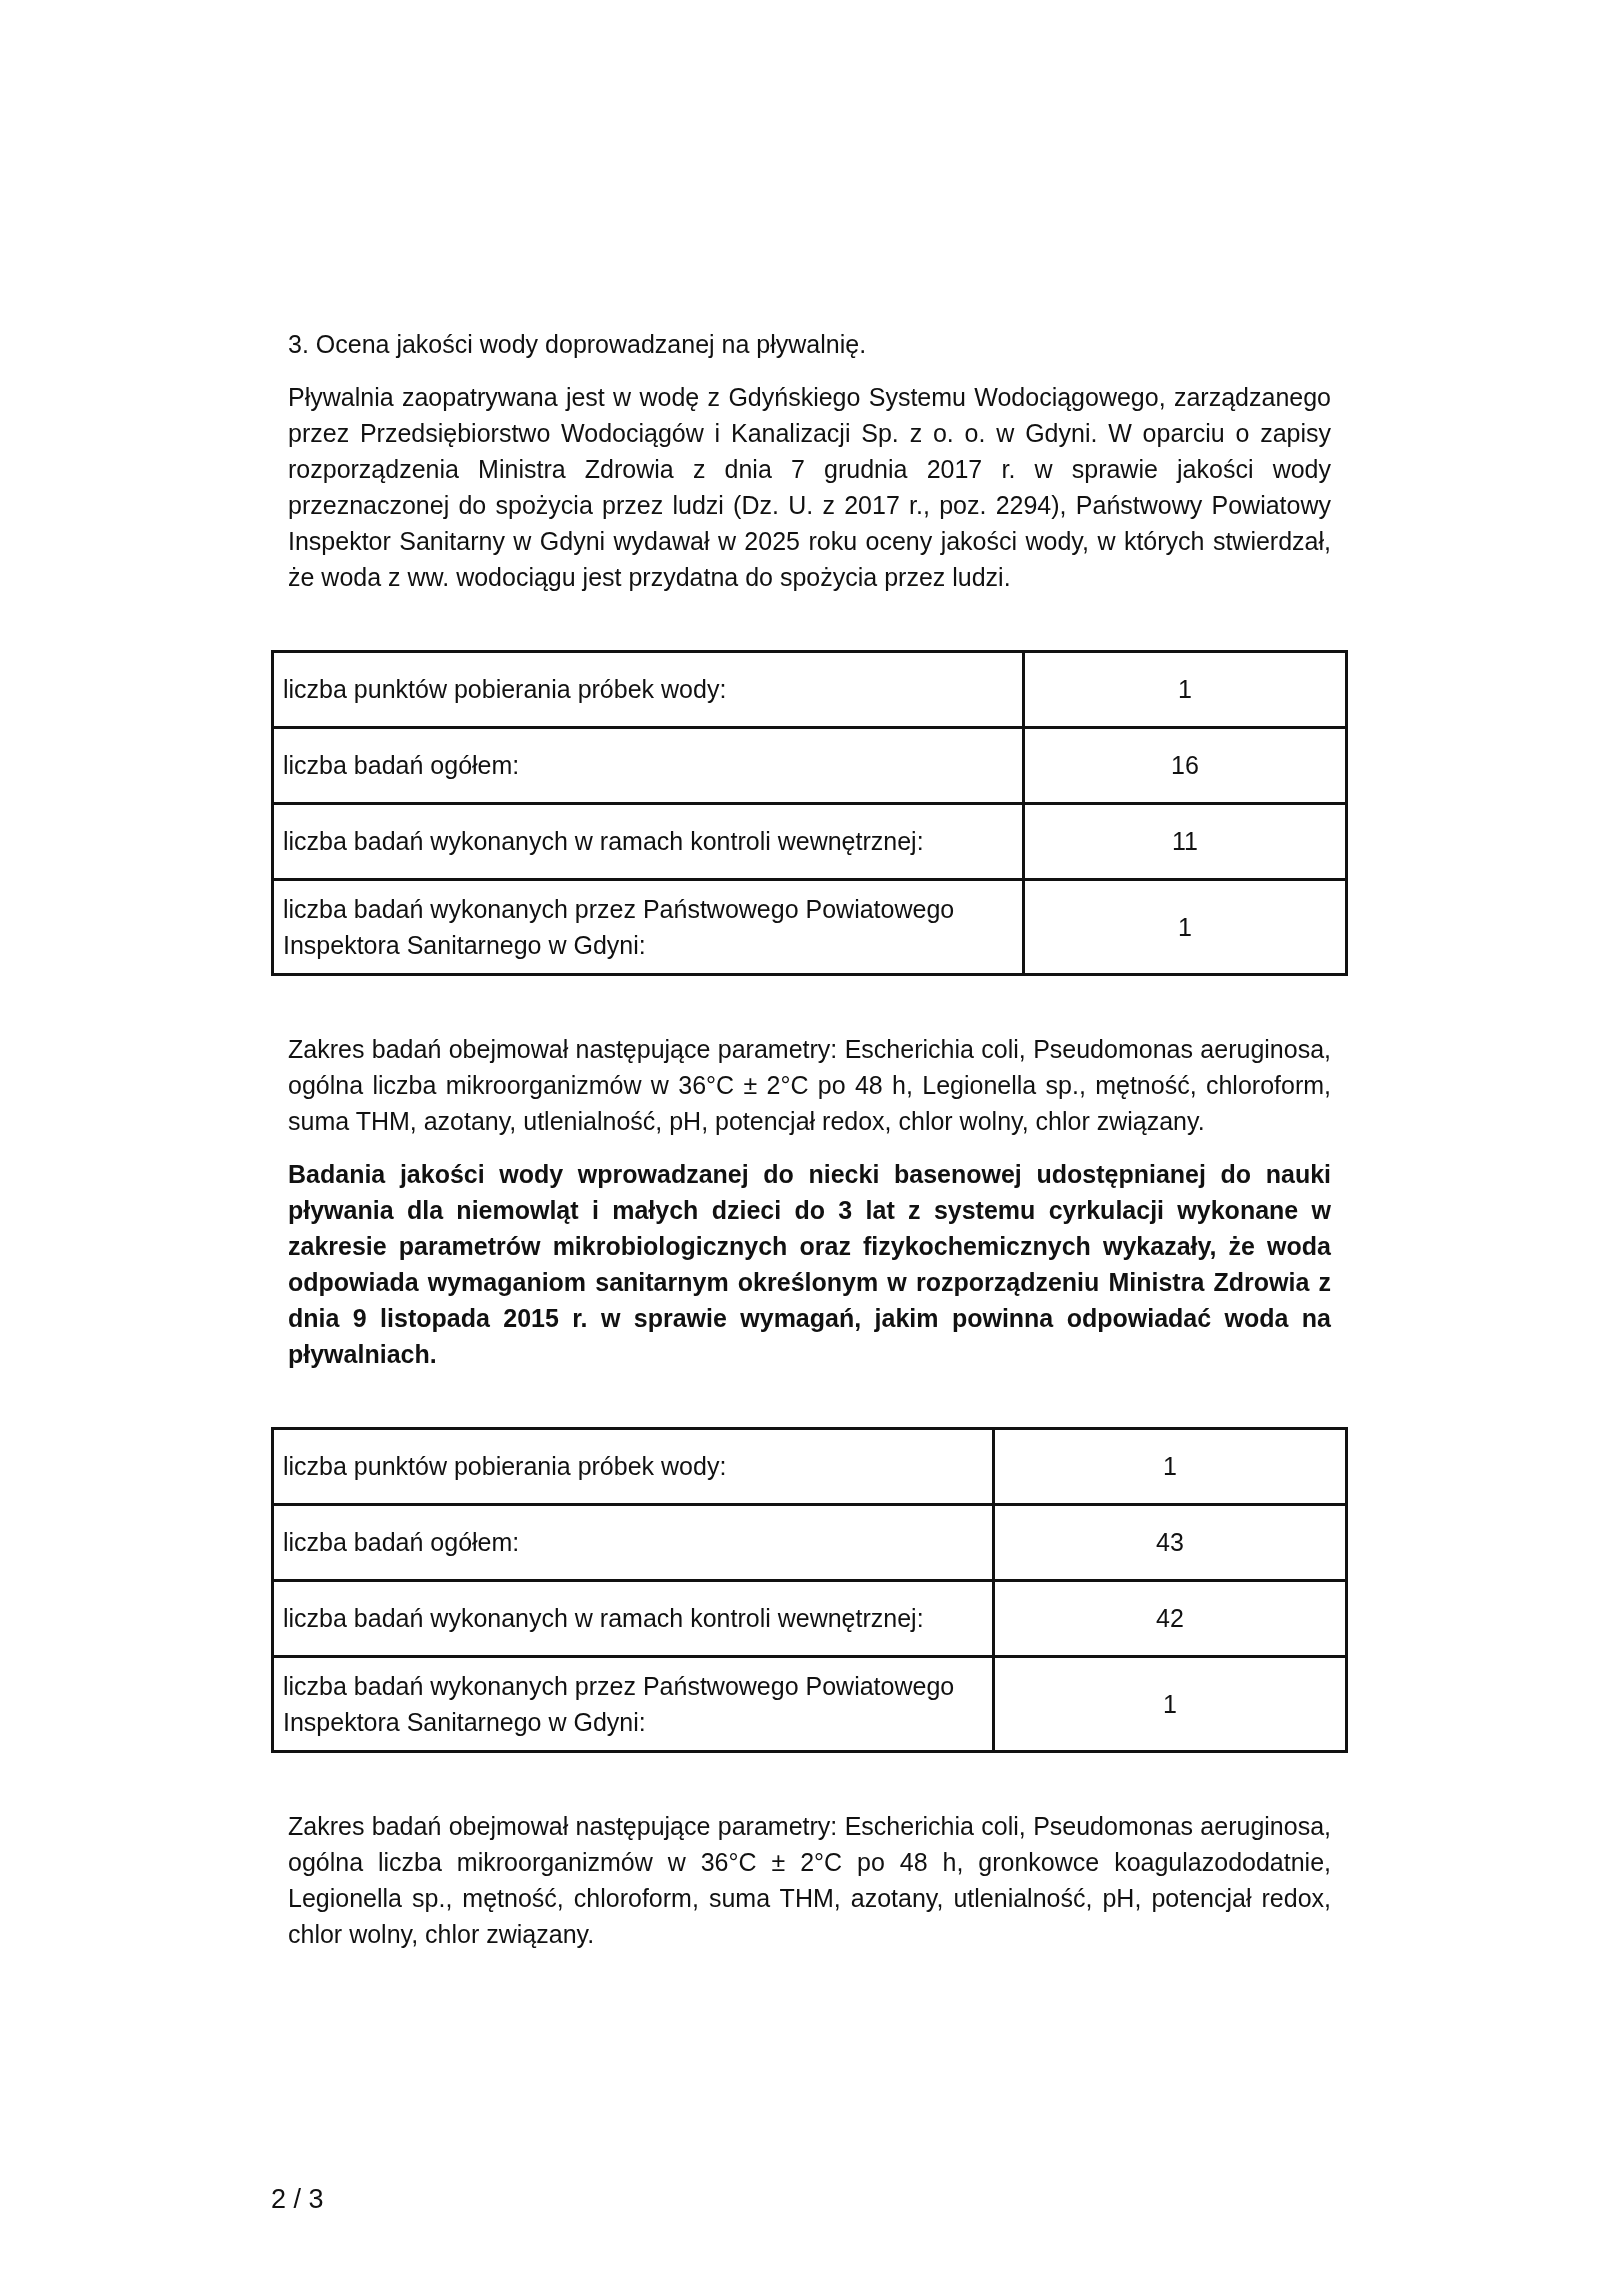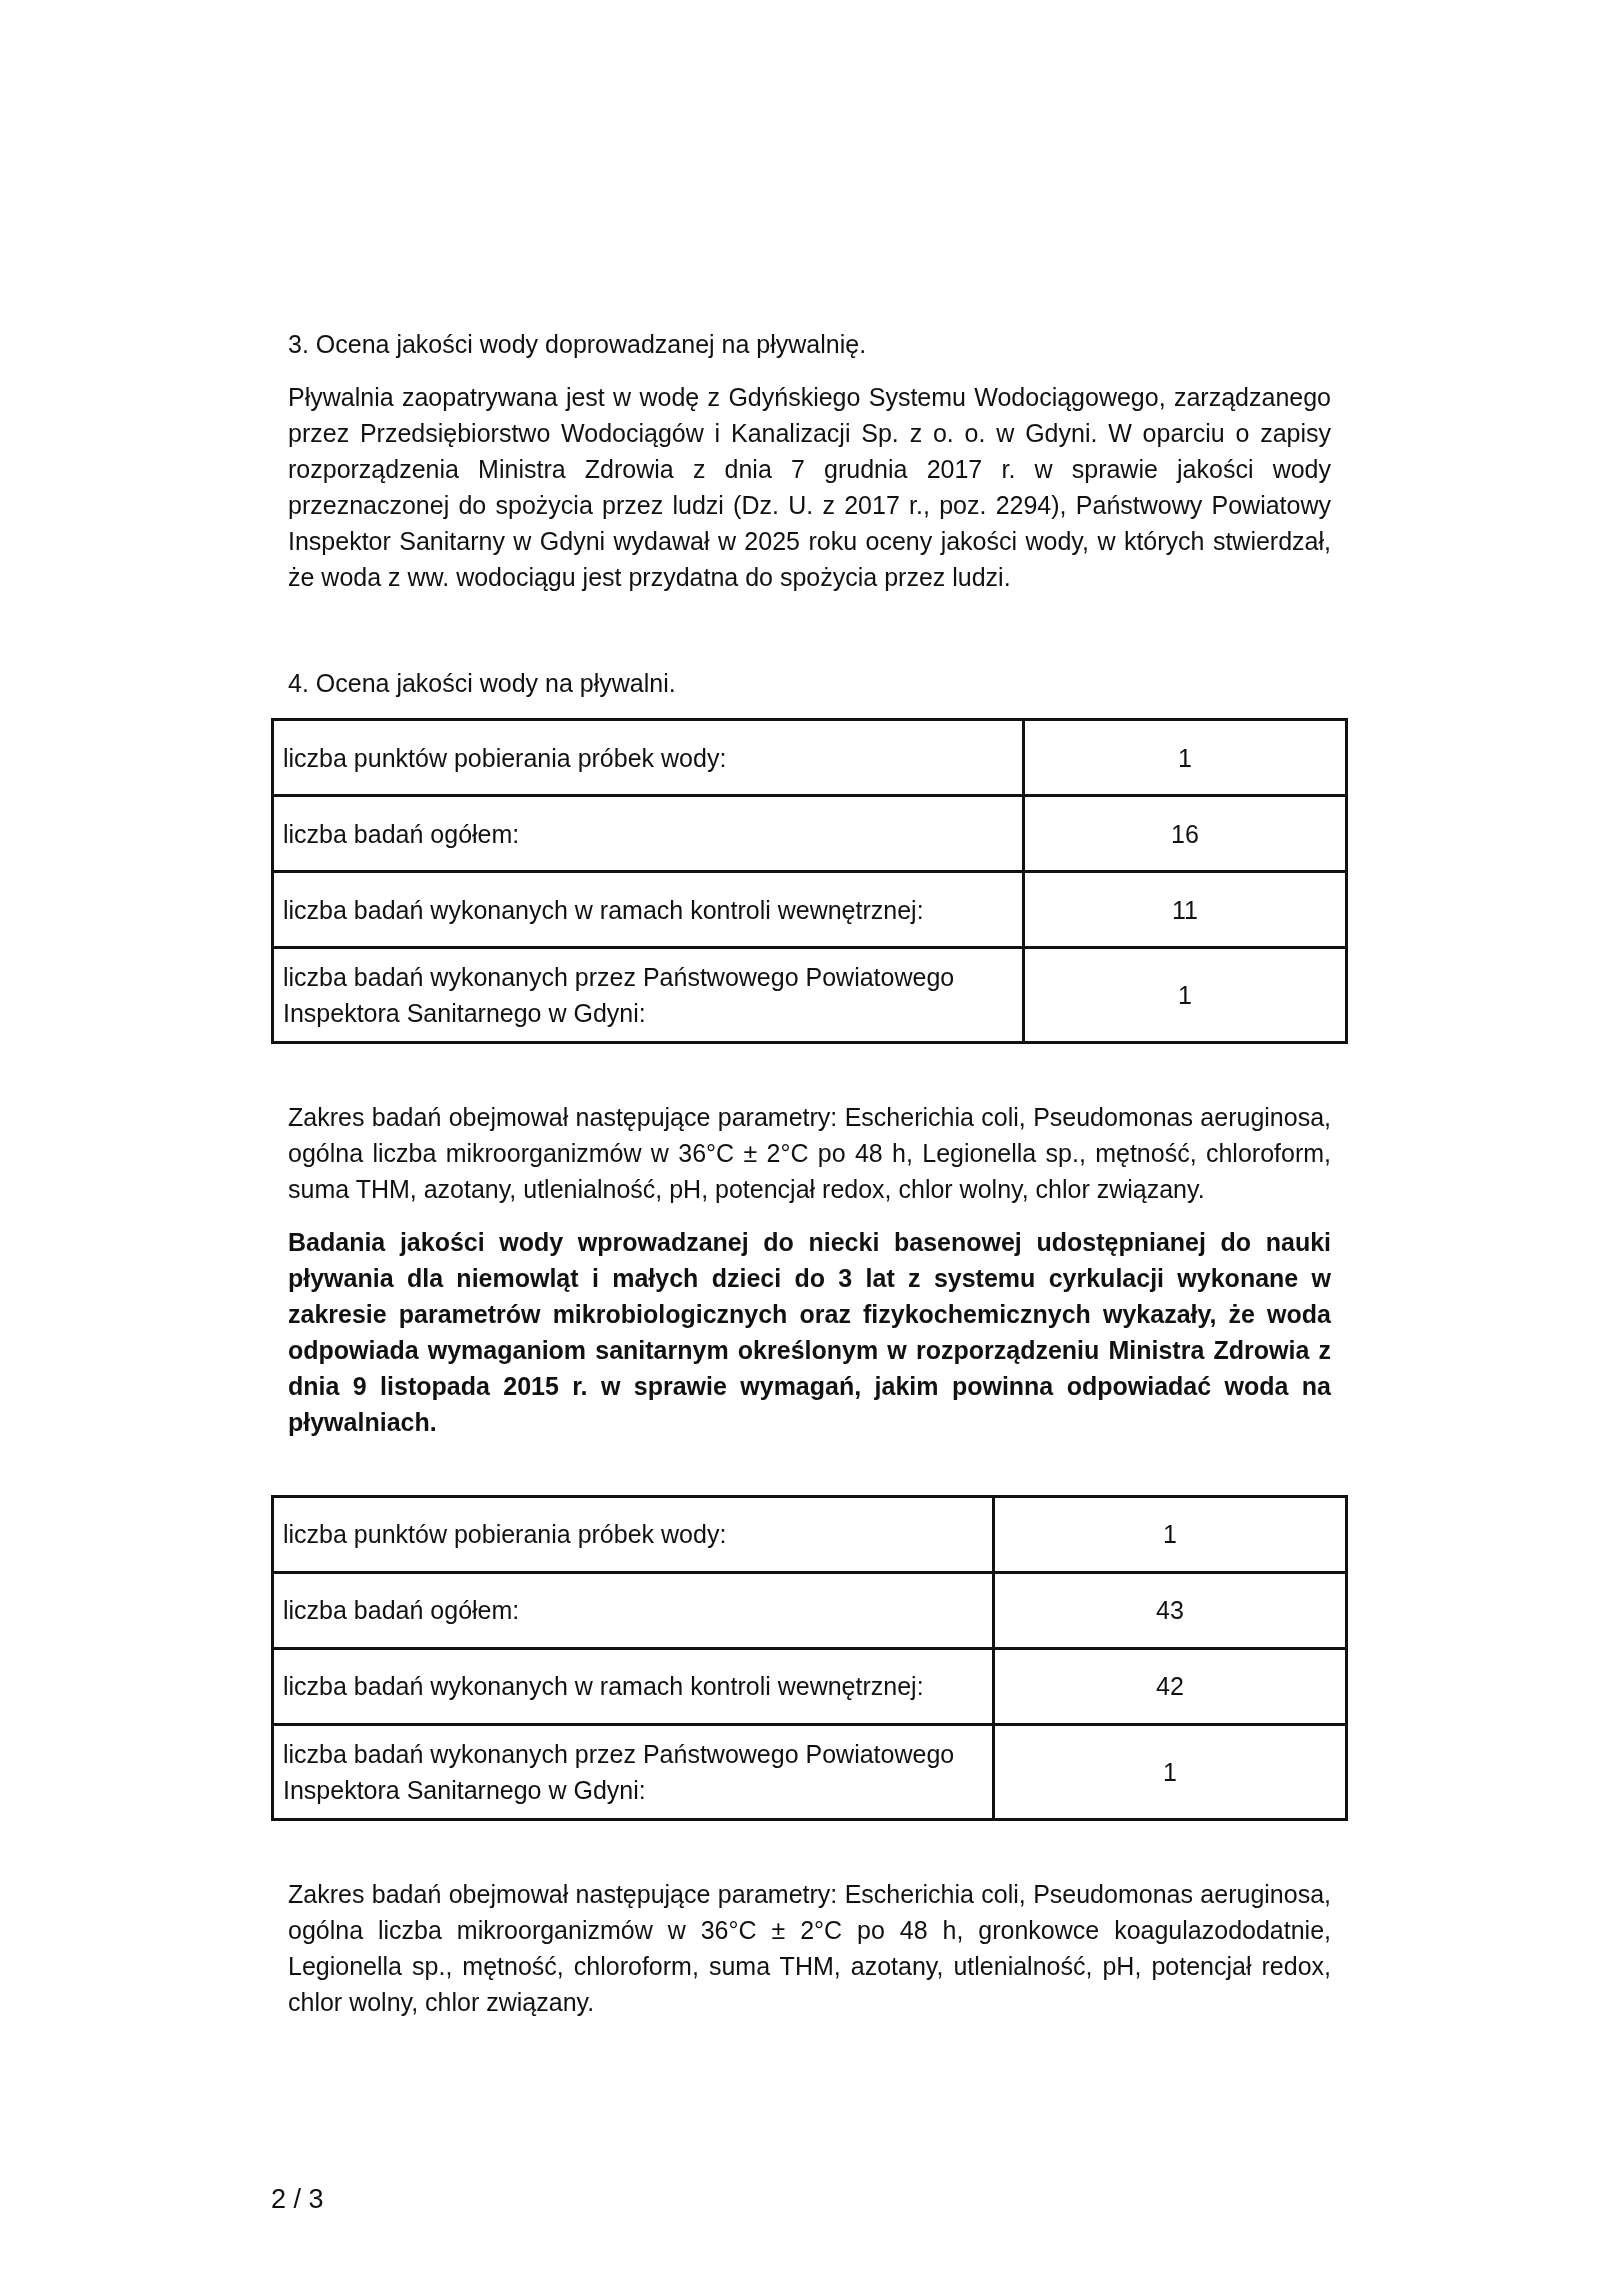--- a/index.html
+++ b/index.html
@@ -35,21 +35,20 @@
 </style>
 </head>
 <body>
 
 <div class="page">
   <p class="p left">3. Ocena jakości wody doprowadzanej na pływalnię.</p>
   <p class="p">Pływalnia zaopatrywana jest w wodę z Gdyńskiego Systemu Wodociągowego, zarządzanego przez Przedsiębiorstwo Wodociągów i Kanalizacji Sp. z o. o. w Gdyni. W oparciu o zapisy rozporządzenia Ministra Zdrowia z dnia 7 grudnia 2017 r. w sprawie jakości wody przeznaczonej do spożycia przez ludzi (Dz. U. z 2017 r., poz. 2294), Państwowy Powiatowy Inspektor Sanitarny w Gdyni wydawał w 2025 roku oceny jakości wody, w których stwierdzał, że woda z ww. wodociągu jest przydatna do spożycia przez ludzi.</p>
 
   <div class="gap"></div>
 
-  <p class="p left">4. Ocena jakości wody na pływalni.</p>
 
   <table class="t" style="margin-top:1.8px;">
     <colgroup>
         <col style="width:751px">
         <col>
       </colgroup>
     <tbody>
         <tr>
       <td>liczba punktów pobierania próbek wody:</td>
       <td class="val">1</td>

